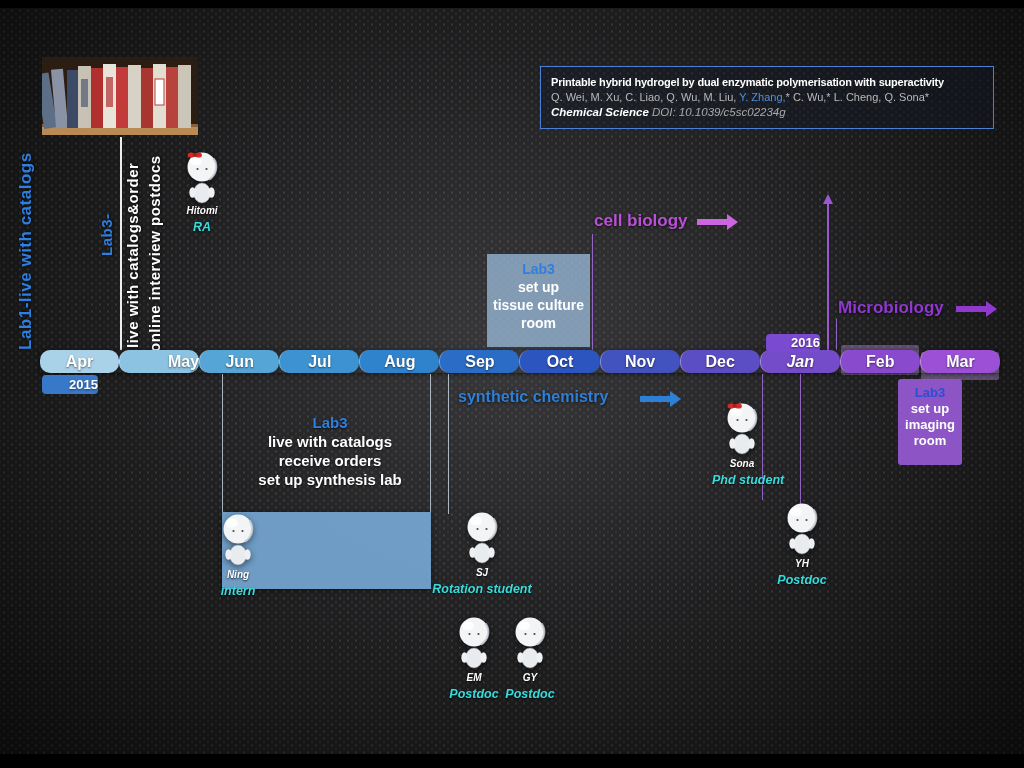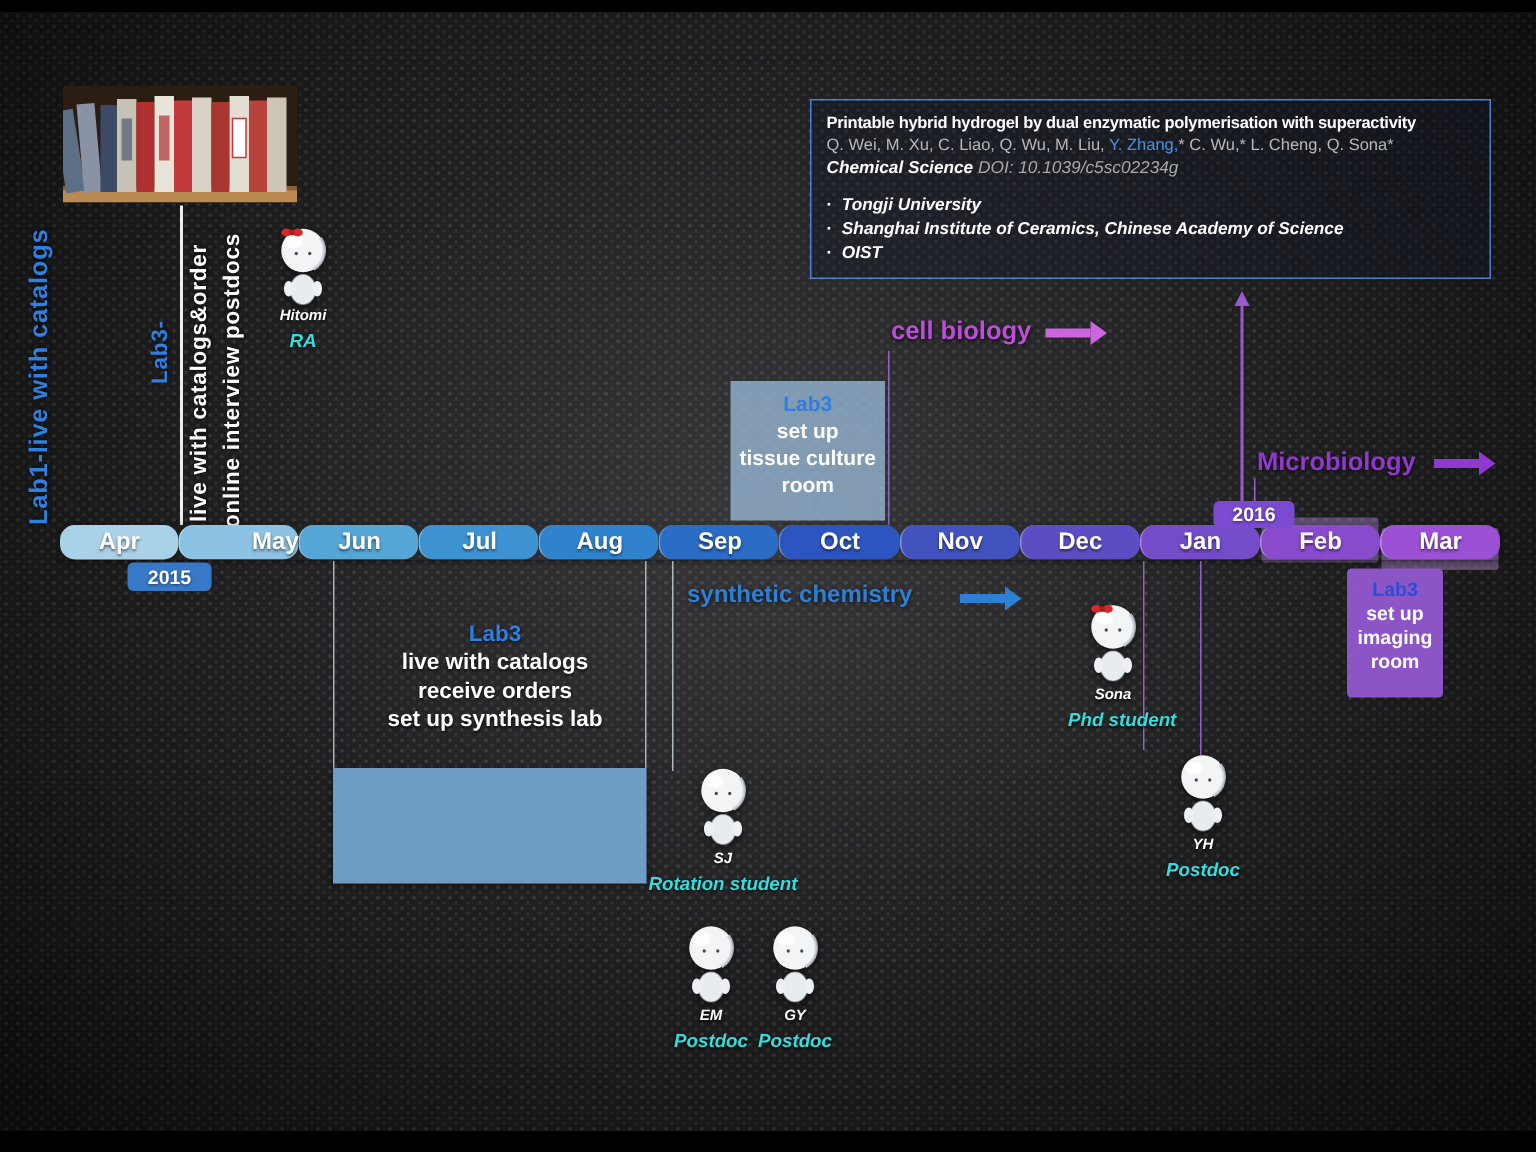--- a/index.html
+++ b/index.html
@@ -19,21 +19,21 @@
   
   .vtext{position:absolute;writing-mode:vertical-rl;transform:rotate(180deg);
     font-weight:bold;letter-spacing:.5px;white-space:nowrap;
     text-shadow:0 1px 3px rgba(0,0,0,.8);}
   
   .timeline{position:absolute;left:40px;top:350px;width:960px;height:23px;display:flex;box-shadow:0 1px 4px rgba(0,0,0,.6);}
   .month{flex:1;text-align:center;line-height:23px;color:#fff;font-weight:bold;font-size:16px;
     text-shadow:0 1px 2px rgba(0,0,0,.55);border-radius:10px;}
   .month + .month{border-left:1px solid rgba(255,255,255,.35);}
   .badge{position:absolute;border-radius:4px;color:#fff;font-weight:bold;font-size:13px;
-    text-align:center;text-shadow:0 1px 2px rgba(0,0,0,.5);margin-left:43px;}
+    text-align:right;text-shadow:0 1px 2px rgba(0,0,0,.5);}
   .glow{position:absolute;border-radius:2px;}
   
   .annot{position:absolute;font-weight:bold;text-shadow:0 1px 3px rgba(0,0,0,.7);white-space:nowrap;}
   
   .arrow-r{position:absolute;display:flex;align-items:center;}
   .arrow-r .shaft{width:30px;height:6px;background:currentColor;}
   .arrow-r .head{width:0;height:0;border-left:11px solid currentColor;border-top:8px solid transparent;border-bottom:8px solid transparent;}
   .arrow-up{position:absolute;display:flex;flex-direction:column;align-items:center;width:12px;}
   .arrow-up .head{width:0;height:0;border-bottom:10px solid currentColor;border-left:5px solid transparent;border-right:5px solid transparent;}
   .arrow-up .shaft{width:2px;flex:1;background:currentColor;}
@@ -124,25 +124,20 @@
           </g>
         </svg></div>
     <div class="pname hitomi-name-offset">Hitomi</div>
     <div class="prole" style="color: rgb(56, 220, 220);">RA</div>
   </div>
 
   <div class="paper">
     <div class="title">Printable hybrid hydrogel by dual enzymatic polymerisation with superactivity</div>
     <div class="authors"><span>Q. Wei, M. Xu, C. Liao, Q. Wu, M. Liu, </span><span class="hl">Y. Zhang,</span><span>* C. Wu,* L. Cheng, Q. Sona*</span></div>
     <div class="jline"><span class="jname">Chemical Science</span> <span class="doi">DOI: 10.1039/c5sc02234g</span></div>
-    <div class="affs">
-      <div class="aff">Tongji University</div>
-      <div class="aff">Shanghai Institute of Ceramics, Chinese Academy of Science</div>
-      <div class="aff">OIST</div>
-    </div>
   </div>
 
   <div class="annot" style="left: 594px; top: 211px; font-size: 17px; color: rgb(187, 79, 216);">cell biology</div>
   <div class="arrow-r" style="left: 697px; top: 214px; color: rgb(204, 102, 224);">
       <span class="shaft"></span>
       <span class="head"></span>
     </div>
   <div class="abs vline purple" style="left:592px;top:234px;height:116px;"></div>
 
   <div class="ebox tissue" style="left:487px;top:254px;width:103px;height:93px;">
@@ -170,21 +165,21 @@
   <div class="timeline">
     <div class="month" style="background-color: rgb(169, 210, 232);">Apr</div>
     <div class="month" style="background-color: rgb(140, 195, 226); text-align: right;">May</div>
     <div class="month" style="background-color: rgb(85, 165, 214);">Jun</div>
     <div class="month" style="background-color: rgb(61, 147, 210);">Jul</div>
     <div class="month" style="background-color: rgb(47, 131, 205);">Aug</div>
     <div class="month" style="background-color: rgb(43, 108, 198);">Sep</div>
     <div class="month" style="background-color: rgb(44, 85, 192);">Oct</div>
     <div class="month" style="background-color: rgb(66, 83, 192);">Nov</div>
     <div class="month" style="background-color: rgb(91, 78, 196);">Dec</div>
-    <div class="month" style="background-color: rgb(116, 75, 200);">Jan</div>
+    <div class="month" style="background-color: rgb(116, 75, 200); font-style: italic;">Jan</div>
     <div class="month" style="background-color: rgb(138, 74, 206);">Feb</div>
     <div class="month" style="background-color: rgb(156, 80, 214);">Mar</div>
   </div>
 
   <div class="badge" style="left:42px;top:375px;width:56px;height:19px;line-height:19px;background:#3878c8;">2015</div>
   <div class="badge" style="left:766px;top:334px;width:54px;height:18px;line-height:18px;background:#7a4ad0;">2016</div>
 
   <div class="annot" style="left: 458px; top: 388px; font-size: 16px; color: rgb(46, 127, 214);">synthetic chemistry</div>
   <div class="arrow-r" style="left: 640px; top: 391px; color: rgb(46, 127, 214);">
       <span class="shaft"></span>
@@ -198,20 +193,35 @@
   <div class="abs vline purple" style="left:800px;top:374px;height:130px;"></div>
 
   <div class="syntext" style="left:225px;top:413px;width:210px;">
     <span class="lab" style="display: block; color: rgb(47, 127, 224);">Lab3</span>
     <span style="display:block;">live with catalogs</span>
     <span style="display:block;">receive orders</span>
     <span style="display:block;">set up synthesis lab</span>
   </div>
   <div class="synbox" style="left:222px;top:512px;width:209px;height:77px;"></div>
 
+  <div class="person" style="left:208px;top:512px;">
+    <div class="figure"><svg viewBox="0 0 40 54" width="40" height="54">
+          <ellipse cx="20" cy="43" rx="8.5" ry="10" fill="#e9ecef"></ellipse>
+          <ellipse cx="20" cy="43" rx="8.5" ry="10" fill="none" stroke="#9aa2ab" stroke-width="0.7" opacity="0.7"></ellipse>
+          <ellipse cx="10.5" cy="42.5" rx="3.2" ry="5.2" fill="#eef0f3"></ellipse>
+          <ellipse cx="29.5" cy="42.5" rx="3.2" ry="5.2" fill="#eef0f3"></ellipse>
+          <circle cx="20" cy="17" r="14.5" fill="#f2f4f6"></circle>
+          <path d="M31.5 8.5 A14.5 14.5 0 0 1 27 29.5" fill="none" stroke="#c3cad2" stroke-width="2.2" opacity="0.8"></path>
+          <ellipse cx="14" cy="11" rx="6" ry="4.5" fill="#ffffff" opacity="0.85"></ellipse>
+          <circle cx="15.5" cy="19" r="1.1" fill="#4a4a4a"></circle>
+          <circle cx="24.5" cy="19" r="1.1" fill="#4a4a4a"></circle>
+        </svg></div>
+    <div class="pname">Ning</div>
+    <div class="prole" style="color: rgb(56, 220, 220);">intern</div>
+  </div>
 
   <div class="person" style="left:427px;top:510px;width:110px;">
     <div class="figure"><svg viewBox="0 0 40 54" width="40" height="54">
           <ellipse cx="20" cy="43" rx="8.5" ry="10" fill="#e9ecef"></ellipse>
           <ellipse cx="20" cy="43" rx="8.5" ry="10" fill="none" stroke="#9aa2ab" stroke-width="0.7" opacity="0.7"></ellipse>
           <ellipse cx="10.5" cy="42.5" rx="3.2" ry="5.2" fill="#eef0f3"></ellipse>
           <ellipse cx="29.5" cy="42.5" rx="3.2" ry="5.2" fill="#eef0f3"></ellipse>
           <circle cx="20" cy="17" r="14.5" fill="#f2f4f6"></circle>
           <path d="M31.5 8.5 A14.5 14.5 0 0 1 27 29.5" fill="none" stroke="#c3cad2" stroke-width="2.2" opacity="0.8"></path>
           <ellipse cx="14" cy="11" rx="6" ry="4.5" fill="#ffffff" opacity="0.85"></ellipse>

